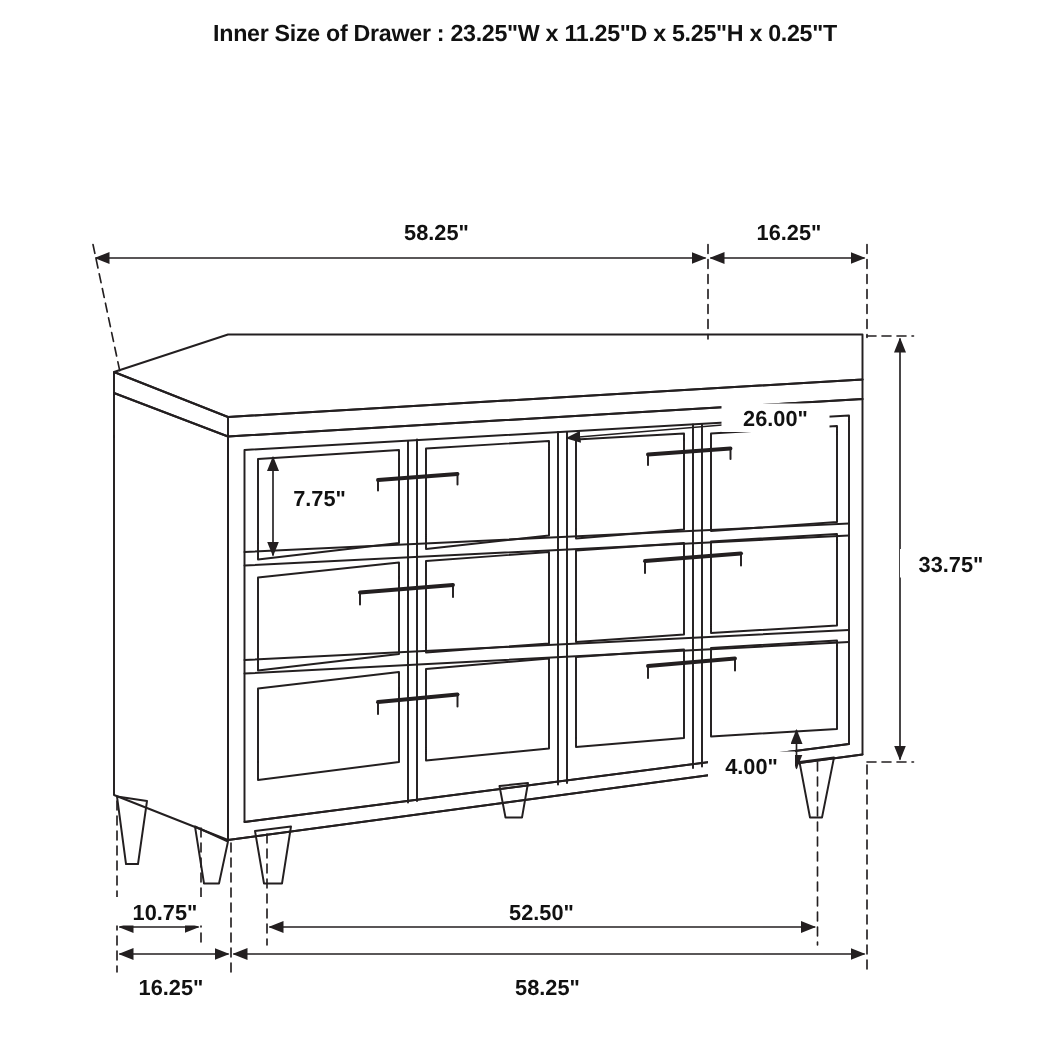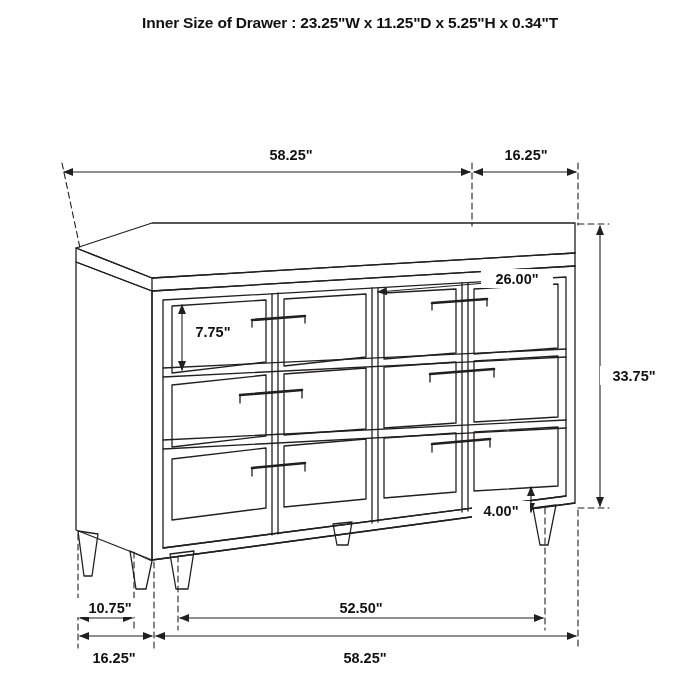--- a/index.html
+++ b/index.html
@@ -36,21 +36,21 @@
     font-size: 14.5px;
     font-weight: bold;
     fill: #111111;
   }
 </style>
 </head>
 <body>
 
 <div id="page">
 
-  <div id="title">Inner Size of Drawer : 23.25"W x 11.25"D x 5.25"H x 0.34"T</div>
+  <div id="title">Inner Size of Drawer : 23.25"W x 11.25"D x 5.25"H x 0.25"T</div>
 
   <svg id="drawing" width="700" height="700" viewBox="0 0 700 700">
     <defs>
       <marker id="arrowEnd" markerWidth="10" markerHeight="8" refX="9" refY="4" orient="auto" markerUnits="userSpaceOnUse">
         <path d="M0,0 L10,4 L0,8 z" fill="#231f20"></path>
       </marker>
       <marker id="arrowStart" markerWidth="10" markerHeight="8" refX="1" refY="4" orient="auto" markerUnits="userSpaceOnUse">
         <path d="M10,0 L0,4 L10,8 z" fill="#231f20"></path>
       </marker>
     </defs>

